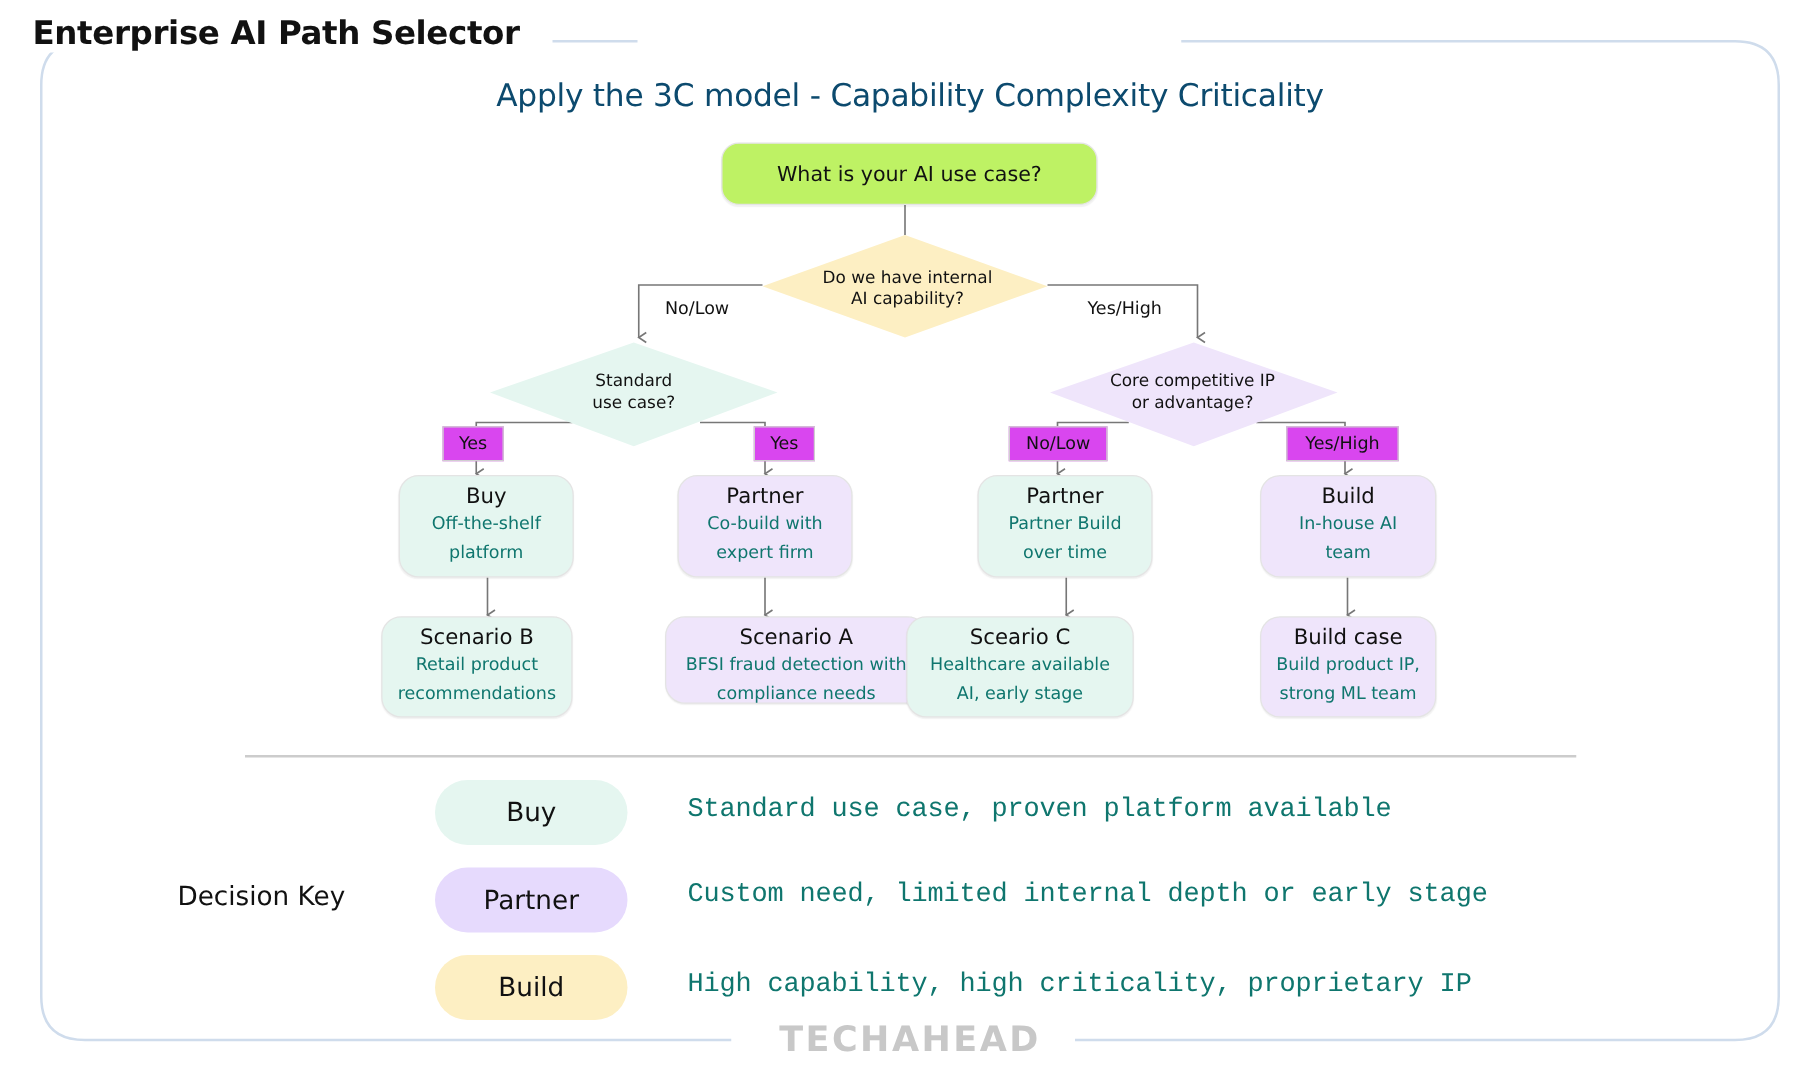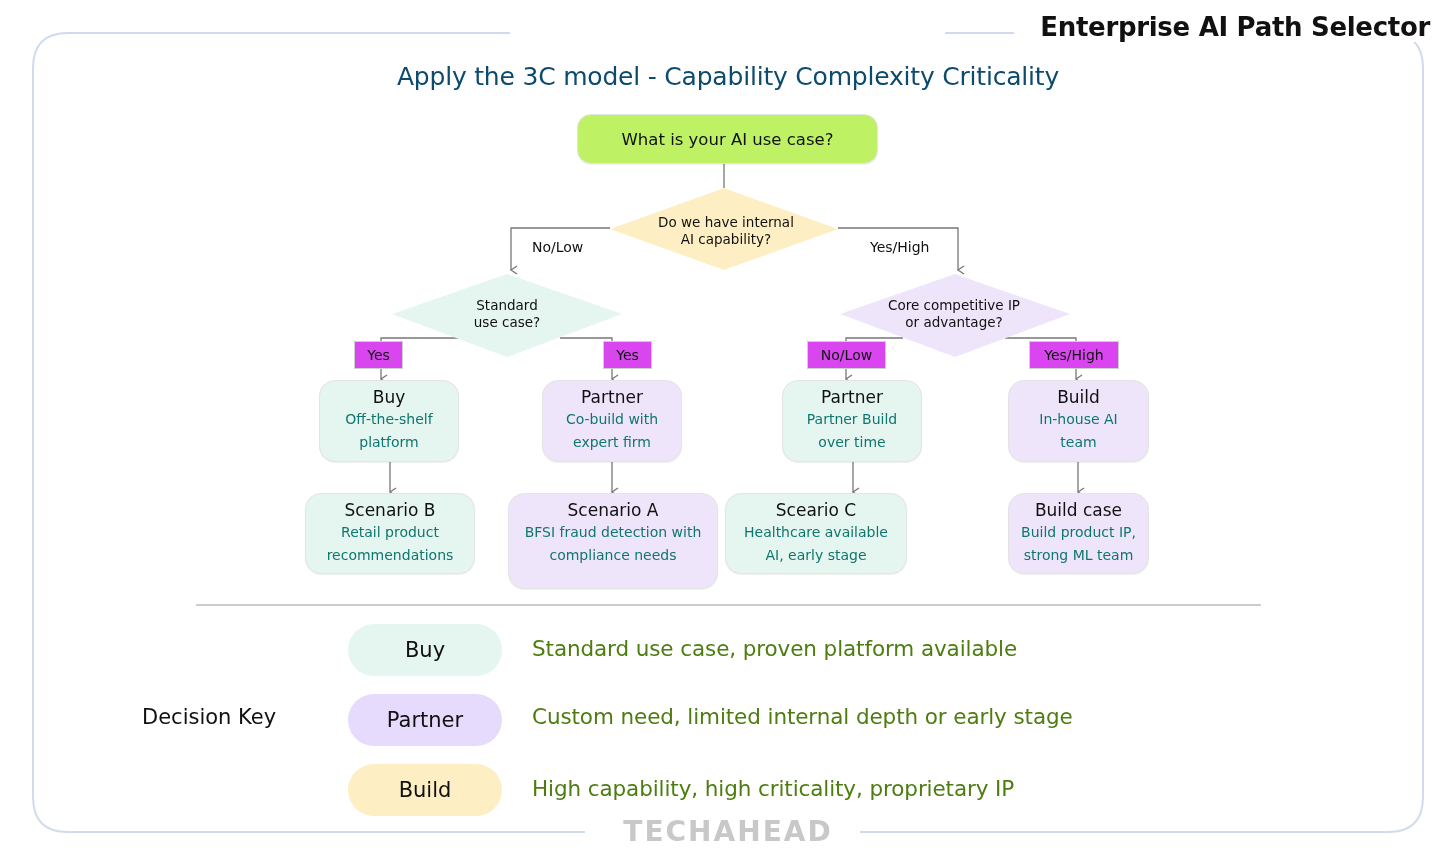--- a/index.html
+++ b/index.html
@@ -1,39 +1,39 @@
 <!DOCTYPE html>
 <html><head>
 <meta charset="utf-8">
 <style>
   html, body { margin: 0; padding: 0; background: #ffffff; }
   body { width: 1456px; height: 866px; position: relative; overflow: hidden;
          font-family: "DejaVu Sans", sans-serif; color: #111; }
   svg#diagram { position: absolute; left: 0; top: 0; }
   .abs { position: absolute; }
-  .title { left: 0; width: 1456px; top: 12px; text-align: right; font-weight: bold;
+  .title { left: 0; width: 1456px; top: 12px; text-align: left; font-weight: bold;
            font-size: 26px; color: #111; letter-spacing: -0.3px; }
   .title span { background: #fff; padding: 0 26px; }
   .subtitle { left: 0; width: 1456px; top: 62px; text-align: center; font-size: 25px;
               color: #0c4a6e; letter-spacing: -0.2px; }
   .node { position: absolute; box-sizing: border-box; border-radius: 16px;
           border: 1px solid #e4e4e4; text-align: center; box-shadow: 0 1px 1px rgba(0,0,0,0.06); }
   .node .h { font-size: 17px; line-height: 22px; color: #111; }
   .node .s { font-size: 14px; line-height: 23px; color: #0f766e; }
   .green { background: #e5f6f0; }
   .purple { background: #efe5fb; }
   .start { background: #bef264; border-radius: 14px; }
   .dlabel { position: absolute; font-size: 13.5px; text-align: center; color: #111; line-height: 17px; }
   .edge-label { position: absolute; font-size: 14px; color: #111; }
   .tagbox { position: absolute; box-sizing: border-box; border: 1px solid #cfcfcf; background: #d946ef;
             font-size: 14px; text-align: center; line-height: 26px; height: 28px; color: #111; }
   .key-title { left: 142px; top: 705px; font-size: 21px; color: #111; }
   .pill { position: absolute; left: 348px; width: 154px; height: 52px; border-radius: 26px;
           text-align: center; line-height: 52px; font-size: 21px; color: #111; }
-  .key-desc { position: absolute; left: 532px; font-size: 21.5px; color: #4d7c0f; letter-spacing: -0.1px; }
+  .key-desc { position: absolute; left: 550px; font-size: 21.5px; color: #0f766e; letter-spacing: -0.1px; font-family: Liberation Mono, monospace; }
   .brand { left: 0; width: 1456px; top: 815px; text-align: center; }
   .brand span { background: #fff; padding: 0 16px; font-weight: bold; font-size: 28px;
                 color: #c8c8c8; letter-spacing: 2px; font-family: "DejaVu Sans", sans-serif; }
 </style>
 </head>
 <body>
 
 <svg id="diagram" width="1456" height="866" viewBox="0 0 1456 866">
   <defs>
     <marker id="arr" markerWidth="10" markerHeight="10" refX="5" refY="8" orient="auto" markerUnits="userSpaceOnUse">
@@ -110,26 +110,26 @@
   <div class="h">Partner</div>
   <div class="s">Partner Build</div>
   <div class="s">over time</div>
 </div>
 <div class="node purple" style="left:1008px; top:380px; width:141px; height:82px; padding-top:5px;">
   <div class="h">Build</div>
   <div class="s">In-house AI</div>
   <div class="s">team</div>
 </div>
 
-<div class="node green" style="left:305px; top:493px; width:170px; height:81px; padding-top:5px;">
+<div class="node green" style="left:305px; top:493px; width:153px; height:81px; padding-top:5px;">
   <div class="h">Scenario B</div>
   <div class="s">Retail product</div>
   <div class="s">recommendations</div>
 </div>
-<div class="node purple" style="left:508px; top:493px; width:210px; height:96px; padding-top:5px;">
+<div class="node purple" style="left:532px; top:493px; width:210px; height:70px; padding-top:5px;">
   <div class="h">Scenario A</div>
   <div class="s">BFSI fraud detection with</div>
   <div class="s">compliance needs</div>
 </div>
 <div class="node green" style="left:725px; top:493px; width:182px; height:81px; padding-top:5px;">
   <div class="h">Sceario C</div>
   <div class="s">Healthcare available</div>
   <div class="s">AI, early stage</div>
 </div>
 <div class="node purple" style="left:1008px; top:493px; width:141px; height:81px; padding-top:5px;">

